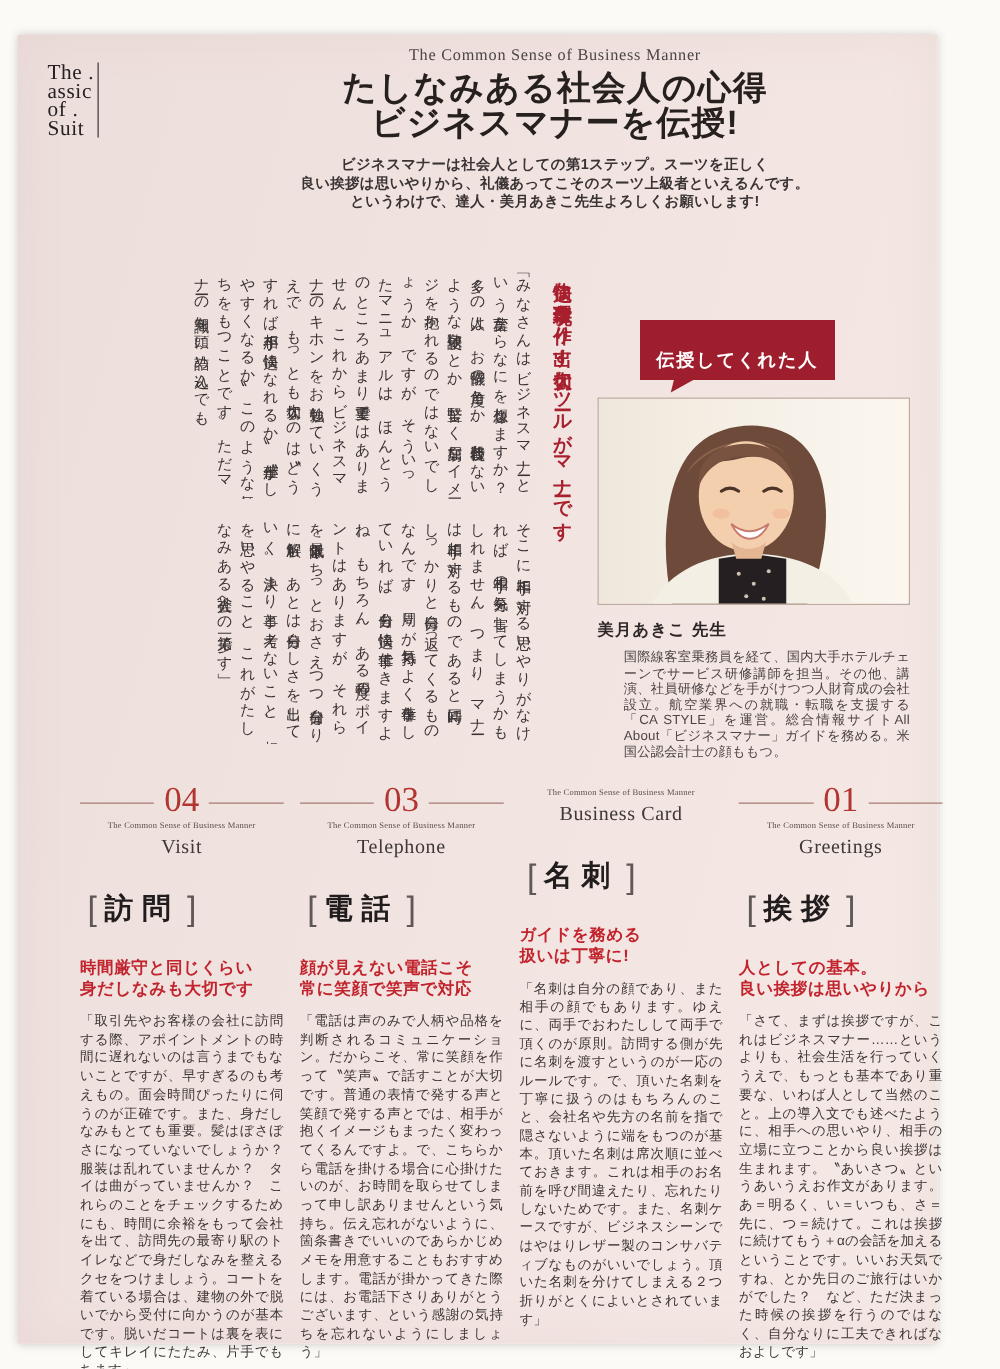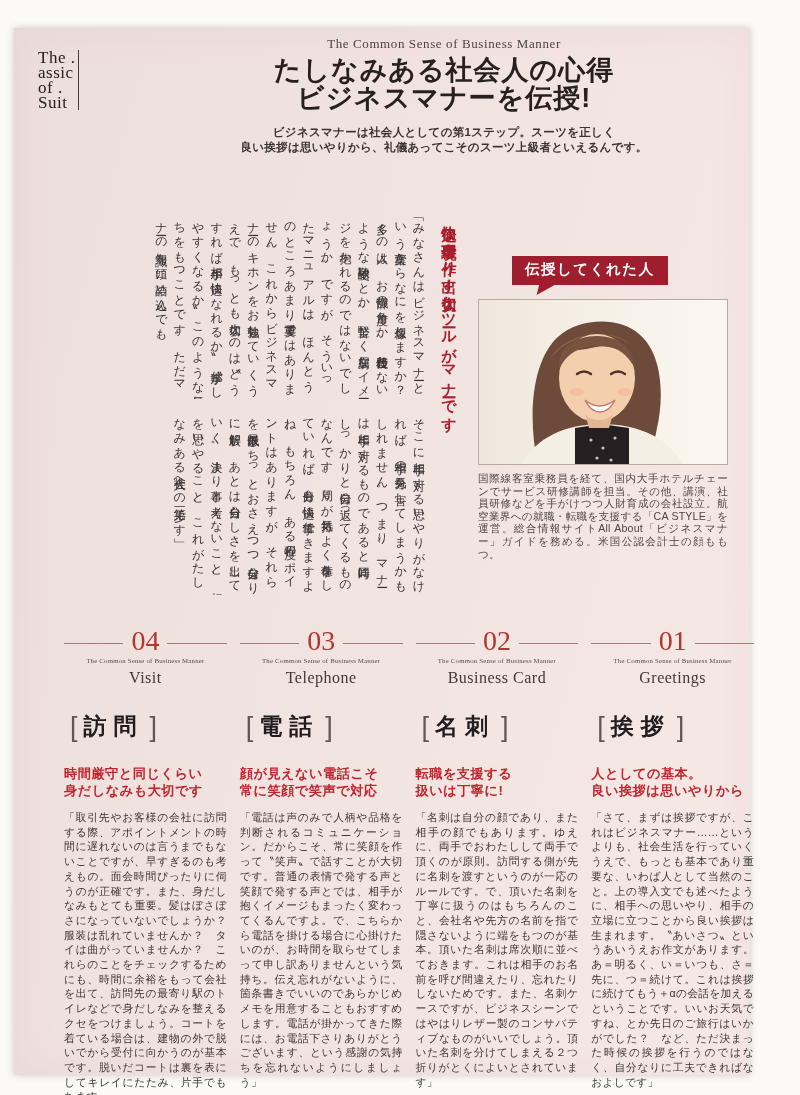--- a/index.html
+++ b/index.html
@@ -49,35 +49,35 @@
   .tier{
     height:185px;width:318px;font-size:12px;line-height:18.4px;
     letter-spacing:.8px;color:#3a3334;overflow:hidden;
   }
   .tier+.tier{margin-top:11px;}
   
   .profile{width:250px;margin-left:14px;}
   .badge-wrap{position:relative;margin:42px 0 0 34px;display:inline-block;}
   .badge{
     display:inline-block;background:#9e1e2e;color:#fff;font-weight:bold;
-    font-size:14.5px;letter-spacing:1.5px;padding:4px 13px 6px;
+    font-size:14.5px;letter-spacing:1.5px;padding:23px 13px 6px;
   }
   .badge-tail{
     position:absolute;left:26px;bottom:-10px;width:0;height:0;
     border-top:11px solid #9e1e2e;border-right:17px solid transparent;
     transform:skewX(-14deg);
   }
   .photo{
     margin-top:14px;width:248px;height:164px;border:1px solid #bda99f;
     background:#f5efe7;overflow:hidden;
   }
   .prof-name{margin-top:11px;font-size:13px;font-weight:900;color:#2c2627;letter-spacing:1px;}
   .prof-bio{
     margin-top:7px;font-size:10.6px;line-height:12.6px;color:#4c4546;
-    text-align:justify;letter-spacing:.2px;
+    text-align:justify;letter-spacing:.2px;margin-left:21px;
   }
   
   .sections{
     position:absolute;left:50px;top:600px;width:690px;
     display:grid;grid-template-columns:repeat(4,1fr);column-gap:13px;
   }
   .num-row{display:flex;align-items:baseline;}
   .rule{flex:1;height:1px;background:#a57b72;transform:translateY(-6px);}
   .num{
     font-family:"Liberation Serif", serif;font-size:28px;line-height:26px;
@@ -117,20 +117,21 @@
 
   <div class="header">
     <div class="eyebrow">The Common Sense of Business Manner</div>
     <div class="title">
       <div>たしなみある社会人の心得</div>
       <div>ビジネスマナーを伝授!</div>
     </div>
     <div class="intro">
       <div>ビジネスマナーは社会人としての第1ステップ。スーツを正しく</div>
       <div>良い挨拶は思いやりから、礼儀あってこそのスーツ上級者といえるんです。</div>
+      <div>というわけで、達人・美月あきこ先生よろしくお願いします!</div>
     </div>
   </div>
 
   <div class="article">
     <div class="art-left">
       <div class="v v-headline">快適な仕事環境を作り出す大切なツールがマナーです</div>
       <div class="tiers">
         <div class="v tier">「みなさんはビジネスマナーという言葉からなにを想像しますか？　多くの人は、お辞儀の角度とか、普段使わないような敬語使いとか、堅苦しく窮屈なイメージを抱かれるのではないでしょうか。ですが、そういったマニュアルは、ほんとうのところあまり重要ではありません。これからビジネスマナーのキホンをお勉強していくうえで、もっとも大切なのは〝どうすれば相手が快適になれるか〟、〝仕事がしやすくなるか〟。このような気持ちをもつことです。ただマナーの知識を頭に詰め込んでも、</div>
         <div class="v tier">そこに相手に対する思いやりがなければ、相手の気分を害してしまうかもしれません。つまり、マナーは相手に対するものであると同時に、しっかりと自分に返ってくるものなんです。周りが気持ちよく仕事をしていれば、自分も快適に仕事できますよね。もちろん、ある程度のポイントはありますが、それらを最低限きちっとおさえつつ自分なりに解釈し、あとは自分らしさを出していく。決まり事と考えないこと、相手を思いやること、これがたしなみある社会人への第一歩です」</div>
       </div>
@@ -172,20 +173,21 @@
             <circle cx="112" cy="140" r="1.6"></circle>
               <circle cx="124" cy="148" r="1.6"></circle>
             <circle cx="136" cy="138" r="1.6"></circle>
               <circle cx="118" cy="158" r="1.6"></circle>
             <circle cx="132" cy="160" r="1.6"></circle>
           </g>
 
           <path d="M106 114 C112 122 128 122 134 114 L130 128 L110 128 Z" fill="#e4b694"></path>
         </svg>
       </div>
+      <div class="prof-name">美月あきこ 先生</div>
       <div class="prof-bio">国際線客室乗務員を経て、国内大手ホテルチェーンでサービス研修講師を担当。その他、講演、社員研修などを手がけつつ人財育成の会社設立。航空業界への就職・転職を支援する「CA STYLE」を運営。総合情報サイトAll About「ビジネスマナー」ガイドを務める。米国公認会計士の顔ももつ。</div>
     </div>
   </div>
 
   <div class="sections">
 
     <section class="col">
       <div class="num-row">
         <span class="rule"></span>
         <span class="num">04</span>
@@ -205,29 +207,24 @@
         <span class="rule"></span>
       </div>
       <div class="tiny">The Common Sense of Business Manner</div>
       <div class="en">Telephone</div>
       <div class="jp"><span class="br">[</span><span class="jp-k">電話</span><span class="br">]</span></div>
       <h3 class="sec-head"><span>顔が見えない電話こそ</span><br><span>常に笑顔で笑声で対応</span></h3>
       <p class="sec-body">「電話は声のみで人柄や品格を判断されるコミュニケーション。だからこそ、常に笑顔を作って〝笑声〟で話すことが大切です。普通の表情で発する声と笑顔で発する声とでは、相手が抱くイメージもまったく変わってくるんですよ。で、こちらから電話を掛ける場合に心掛けたいのが、お時間を取らせてしまって申し訳ありませんという気持ち。伝え忘れがないように、箇条書きでいいのであらかじめメモを用意することもおすすめします。電話が掛かってきた際には、お電話下さりありがとうございます、という感謝の気持ちを忘れないようにしましょう」</p>
     </section>
 
     <section class="col">
-      <div class="num-row">
-        <span class="rule"></span>
-        <span class="num">02</span>
-        <span class="rule"></span>
-      </div>
       <div class="tiny">The Common Sense of Business Manner</div>
       <div class="en">Business Card</div>
       <div class="jp"><span class="br">[</span><span class="jp-k">名刺</span><span class="br">]</span></div>
-      <h3 class="sec-head"><span>転職を支援する</span><br><span>扱いは丁寧に!</span></h3>
+      <h3 class="sec-head"><span>ガイドを務める</span><br><span>扱いは丁寧に!</span></h3>
       <p class="sec-body">「名刺は自分の顔であり、また相手の顔でもあります。ゆえに、両手でおわたしして両手で頂くのが原則。訪問する側が先に名刺を渡すというのが一応のルールです。で、頂いた名刺を丁寧に扱うのはもちろんのこと、会社名や先方の名前を指で隠さないように端をもつのが基本。頂いた名刺は席次順に並べておきます。これは相手のお名前を呼び間違えたり、忘れたりしないためです。また、名刺ケースですが、ビジネスシーンではやはりレザー製のコンサバティブなものがいいでしょう。頂いた名刺を分けてしまえる２つ折りがとくによいとされています」</p>
     </section>
 
     <section class="col">
       <div class="num-row">
         <span class="rule"></span>
         <span class="num">01</span>
         <span class="rule"></span>
       </div>
       <div class="tiny">The Common Sense of Business Manner</div>

